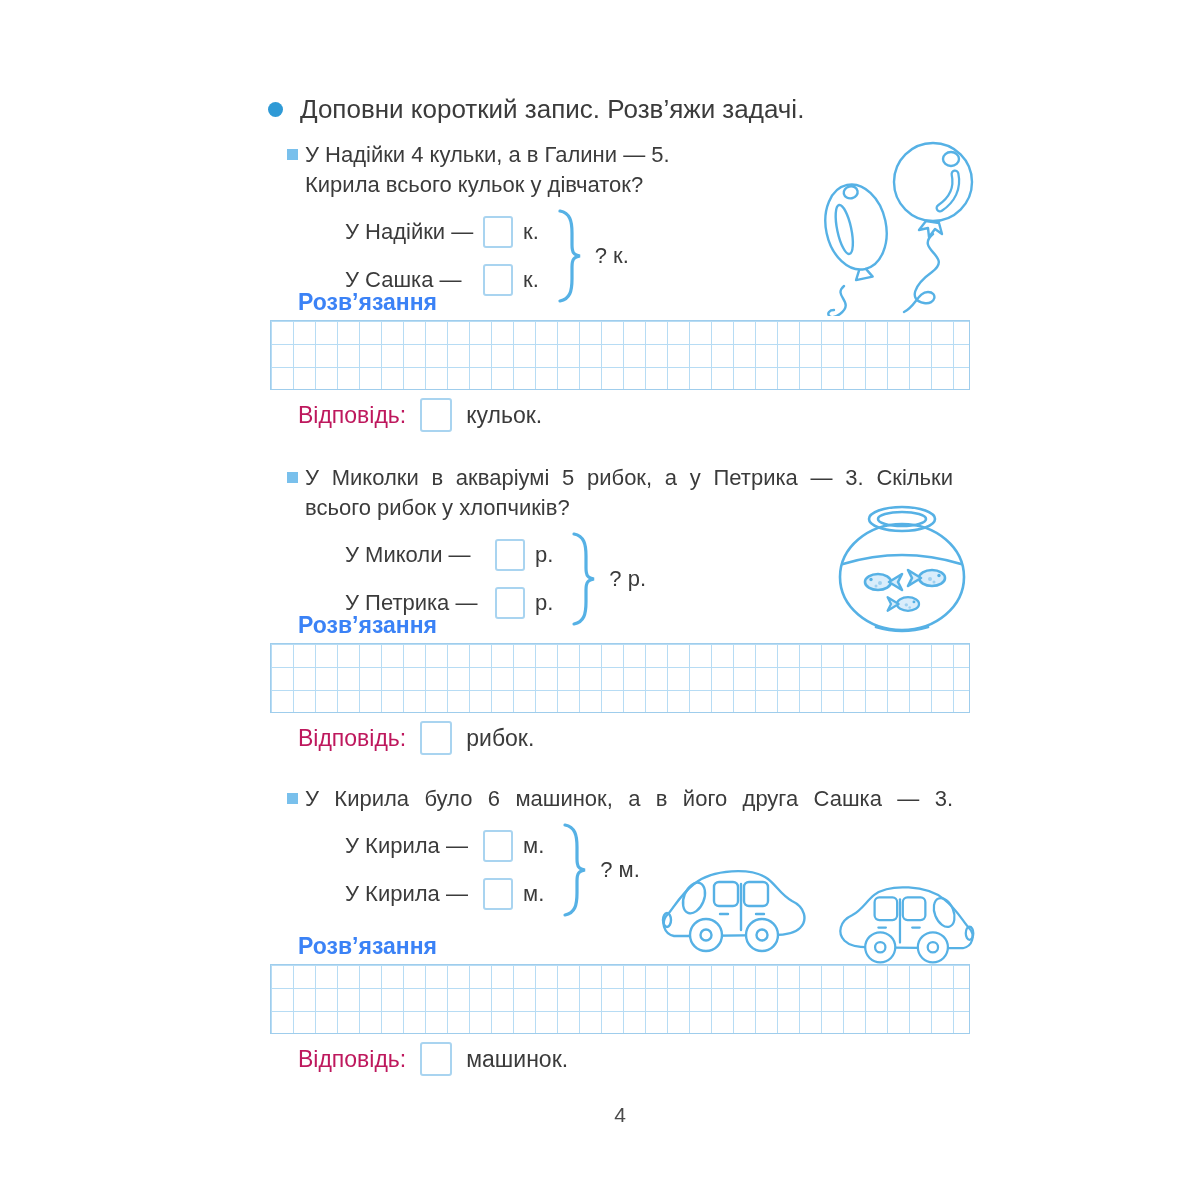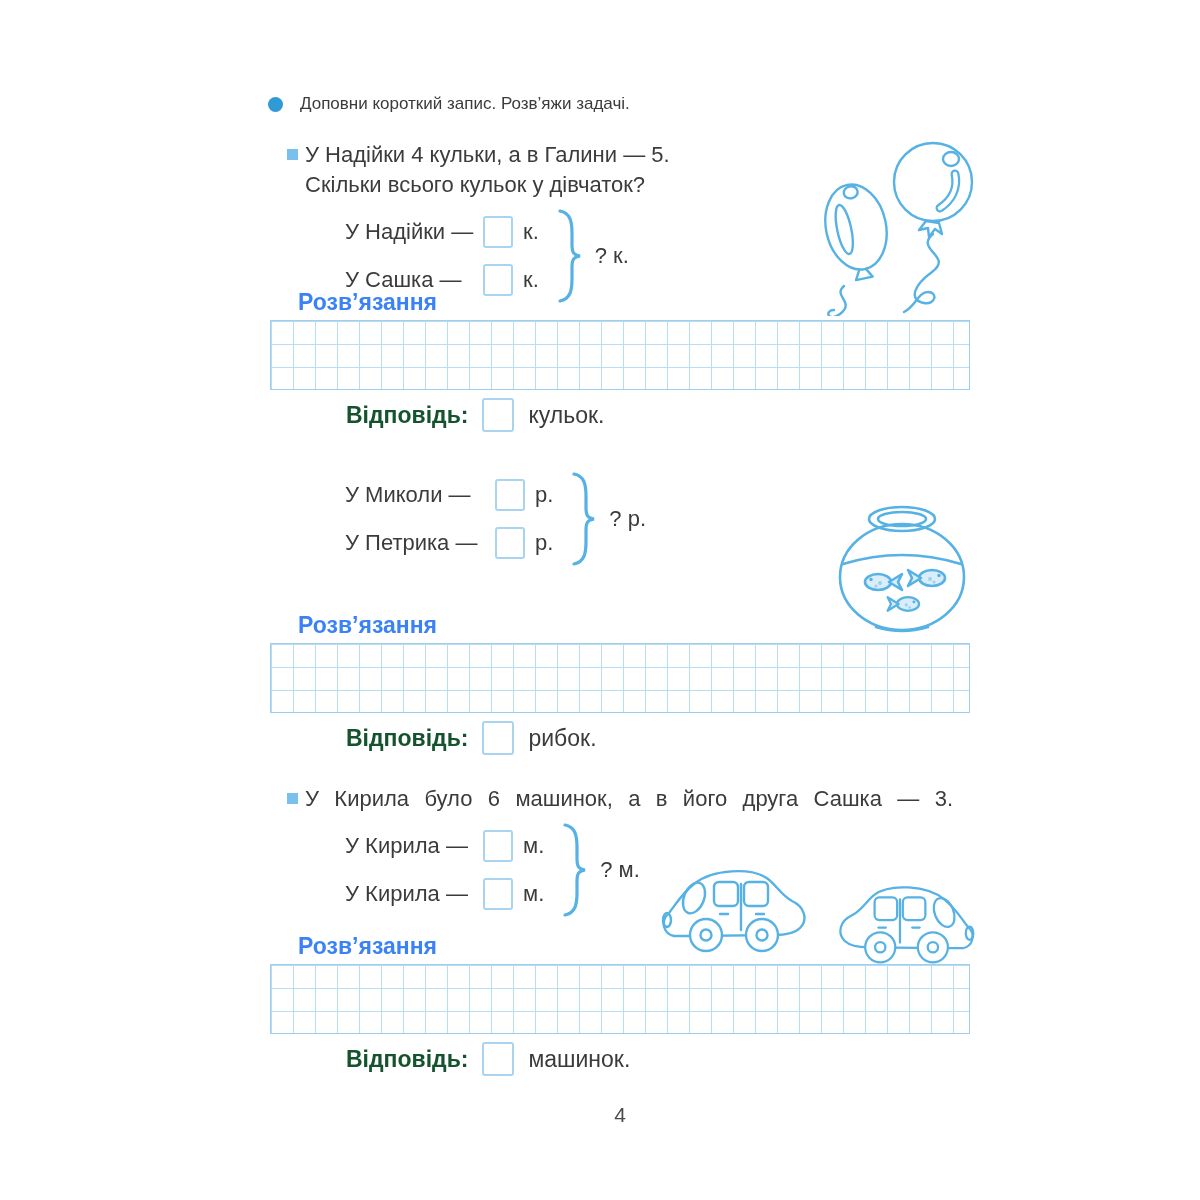--- a/index.html
+++ b/index.html
@@ -1,20 +1,20 @@
 <!DOCTYPE html>
 <html><head>
 <meta charset="utf-8">
 <style>
   * { margin:0; padding:0; box-sizing:border-box; }
   html,body { width:1200px; height:1200px; background:#fff; }
   body { font-family:"Liberation Sans", sans-serif; color:#3b3b3b; position:relative; overflow:hidden; }
   .page { position:absolute; inset:0; background:#ffffff; }
 
-  .instruction { position:absolute; left:268px; top:94px; font-size:17px; display:flex; align-items:center; gap:17px; }
+  .instruction { position:absolute; left:268px; top:94px; font-size:26px; display:flex; align-items:center; gap:17px; }
   .dot { width:15px; height:15px; border-radius:50%; background:#2f9ad6; flex:0 0 auto; }
 
   .problem { position:absolute; left:270px; width:700px; height:300px; }
   .p1 { top:140px; } .p2 { top:463px; } .p3 { top:784px; }
 
   .ptext { margin-left:35px; font-size:22px; line-height:30px; position:relative; width:648px; }
   .bullet-sq { position:absolute; left:-18px; top:9px; width:11px; height:11px; background:#79c0ec; }
   .pline { min-height:30px; }
   .pline.stretch { text-align:justify; text-align-last:justify; }
 
@@ -28,21 +28,21 @@
   .record-total { font-size:22px; margin-left:12px; white-space:nowrap; }
 
   .solution-label { position:absolute; left:28px; top:149px; font-weight:bold; font-size:23px; color:#3b82f6; }
   .sgrid { position:absolute; left:0; top:180px; width:700px; height:70px;
     border:1px solid #9fcdec;
     background-image:
       repeating-linear-gradient(to right,  #b7dcf4 0, #b7dcf4 1px, transparent 1px, transparent 22px),
       repeating-linear-gradient(to bottom, #b7dcf4 0, #b7dcf4 1px, transparent 1px, transparent 23px);
   }
   .answer-line { position:absolute; left:28px; top:258px; display:flex; align-items:center; font-size:23px; }
-  .answer-label { font-weight:bold; color:#14532d;margin-left:48px; }
+  .answer-label { font-weight:normal; color:#be185d; }
   .answer-box { width:32px; height:34px; border:2px solid #a9d4f0; border-radius:3px; background:#fff; margin:0 14px; flex:0 0 auto; }
 
   .illus { position:absolute; }
   .illus-balloons { left:796px; top:124px; }
   .illus-fishbowl { left:820px; top:498px; }
   .illus-cars { left:658px; top:840px; }
   .illus svg { display:block; }
 
   .page-num { position:absolute; left:270px; top:1103px; width:700px; text-align:center; font-size:21px; color:#4a4a4a; }
 </style>
@@ -53,21 +53,21 @@
 
   <div class="instruction">
     <span class="dot"></span>
     <span>Доповни короткий запис. Розв’яжи задачі.</span>
   </div>
 
   <div class="problem p1">
     <div class="ptext">
       <span class="bullet-sq"></span>
       <div class="pline">У Надійки 4 кульки, а в Галини — 5.</div>
-      <div class="pline">Скільки всього кульок у дівчаток?</div>
+      <div class="pline">Кирила всього кульок у дівчаток?</div>
     </div>
     <div class="record">
       <div class="record-rows">
         <div class="record-row">
           <span class="record-label">У Надійки —</span>
           <span class="record-box"></span>
           <span>к.</span>
         </div>
         <div class="record-row">
           <span class="record-label">У Сашка —</span>
@@ -83,20 +83,25 @@
     <div class="solution-label">Розв’язання</div>
     <div class="sgrid"></div>
     <div class="answer-line">
       <span class="answer-label">Відповідь:</span>
       <span class="answer-box"></span>
       <span>кульок.</span>
     </div>
   </div>
 
   <div class="problem p2">
+    <div class="ptext">
+      <span class="bullet-sq"></span>
+      <div class="pline stretch">У Миколки в акваріумі 5 рибок, а у Петрика — 3. Скільки</div>
+      <div class="pline">всього рибок у хлопчиків?</div>
+    </div>
     <div class="record">
       <div class="record-rows">
         <div class="record-row">
           <span class="record-label">У Миколи —</span>
           <span class="record-box"></span>
           <span>р.</span>
         </div>
         <div class="record-row">
           <span class="record-label">У Петрика —</span>
           <span class="record-box"></span>

